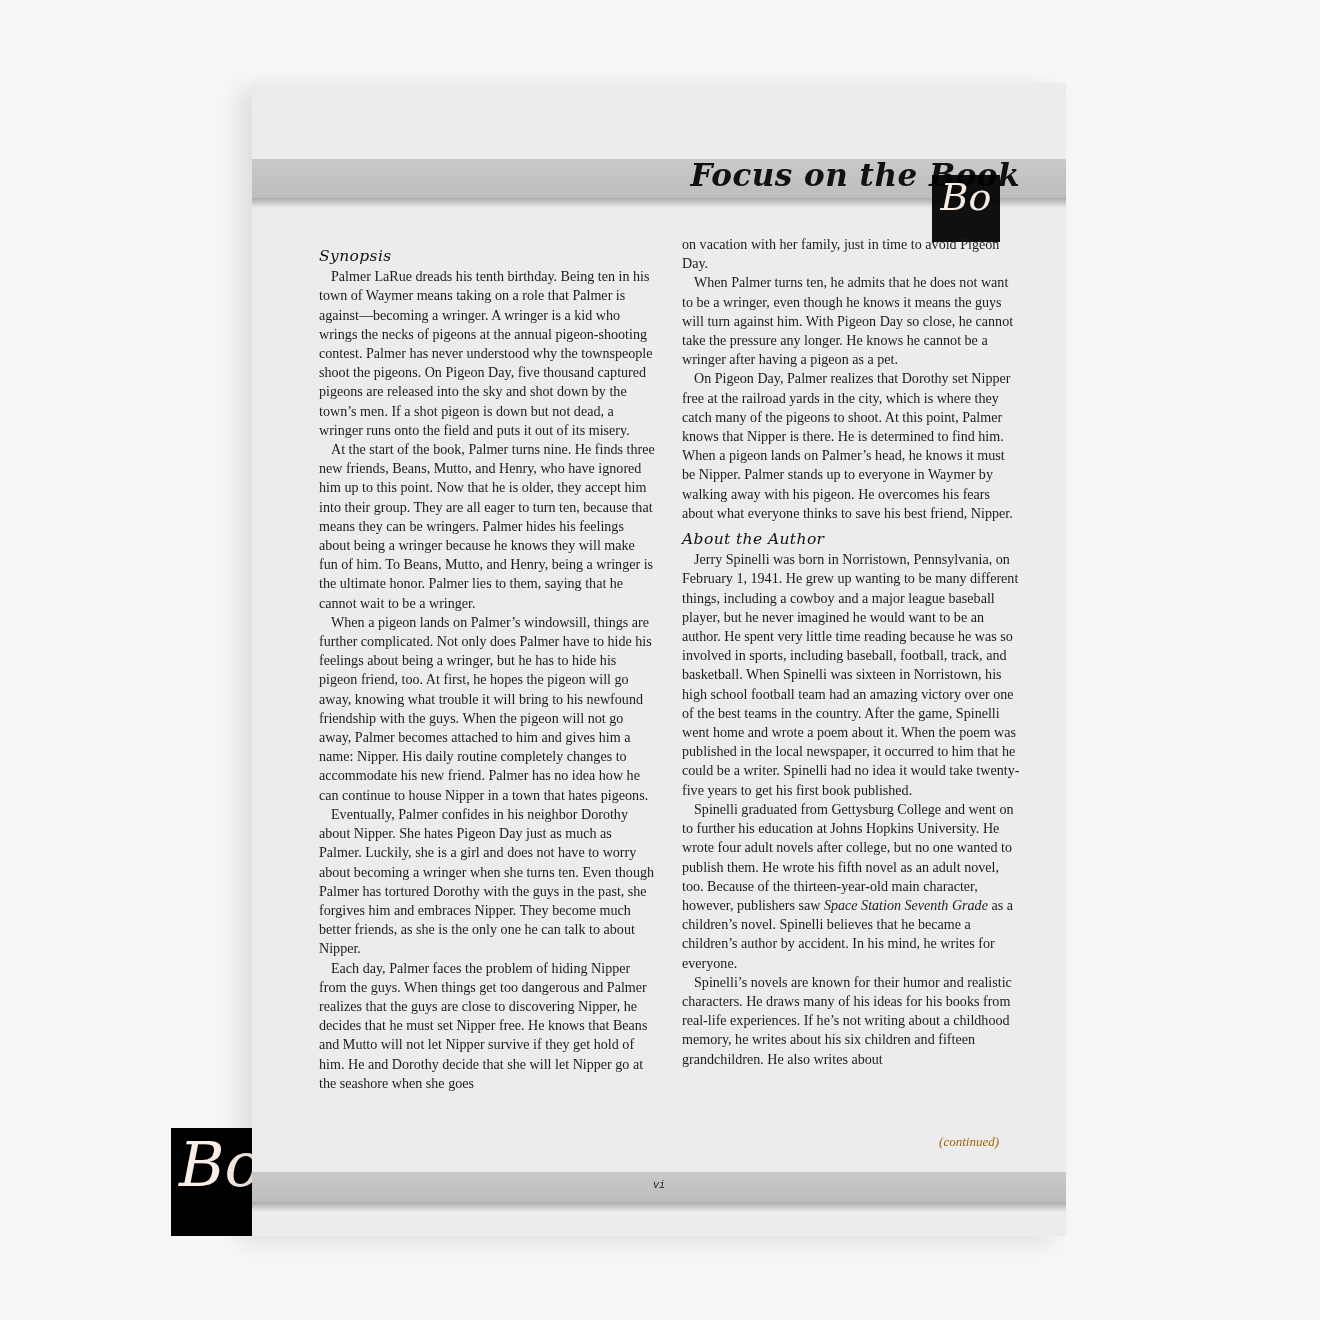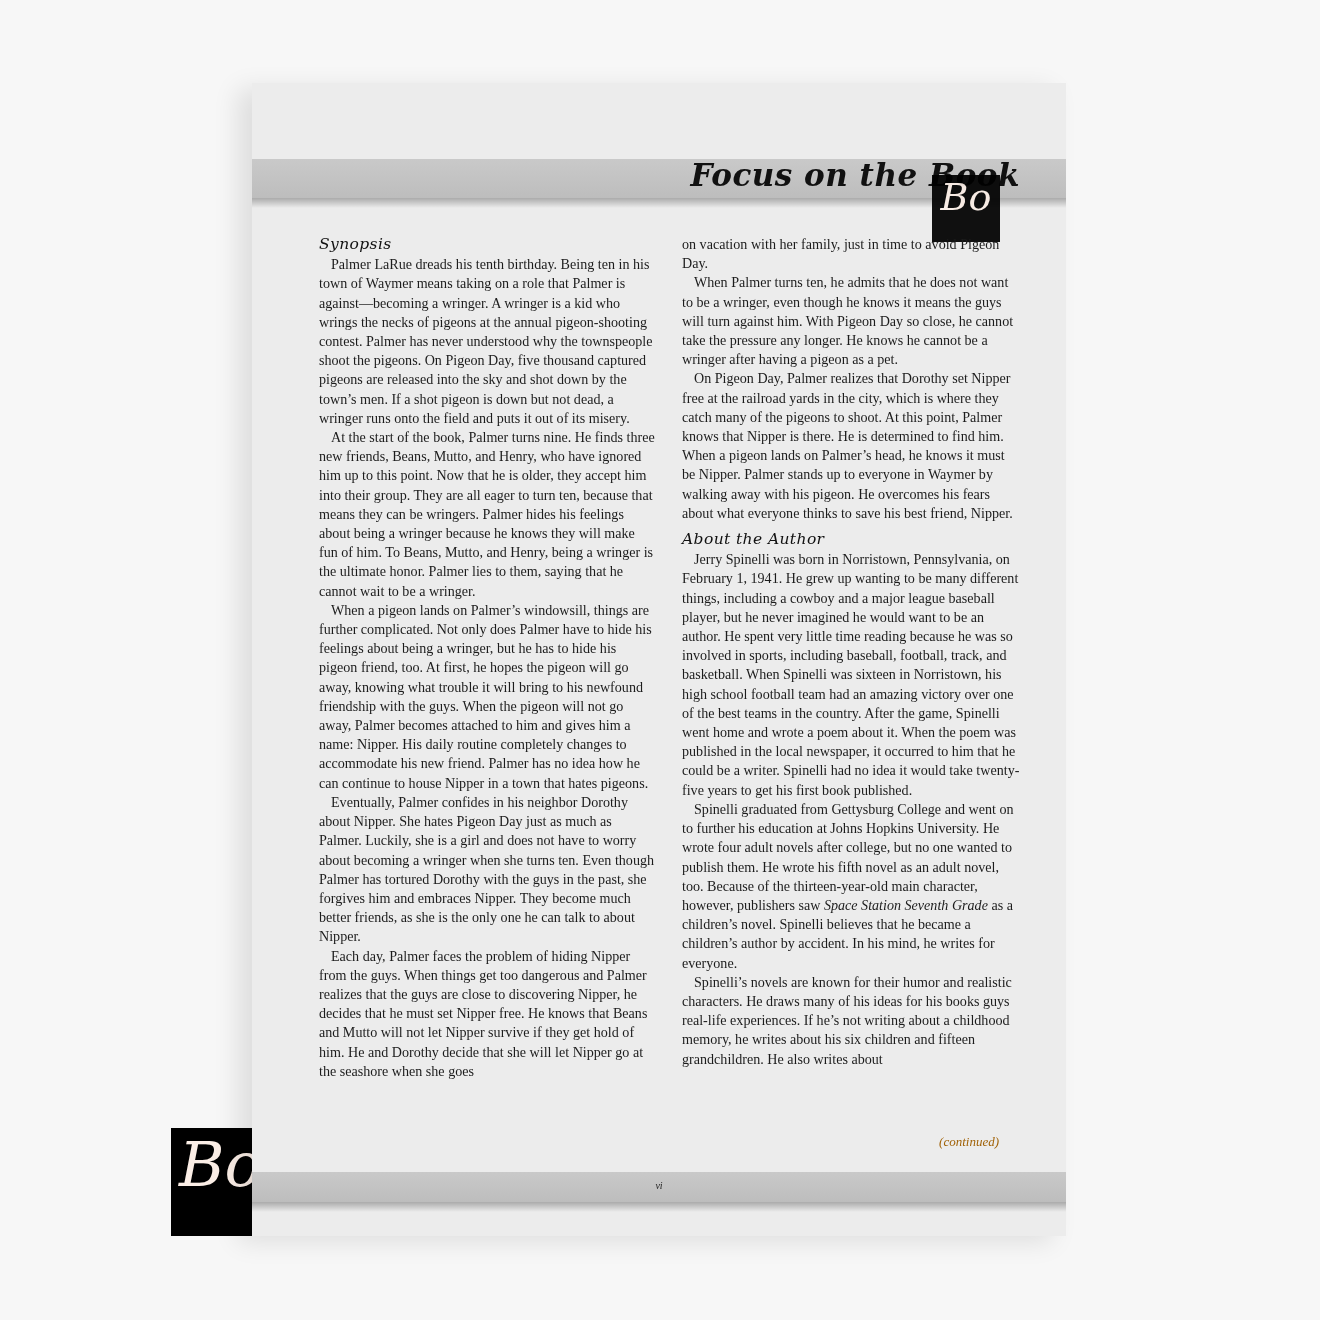--- a/index.html
+++ b/index.html
@@ -45,35 +45,35 @@
     font-style: italic; font-weight: bold;
     font-size: 31px; color: #111; letter-spacing: 0.5px;
   }
   .badge-top {
     left: 680px; top: 92px; width: 68px; height: 67px;
     font-size: 38px; justify-content: center;
     opacity: 0.93;
   }
   .page-number {
     position: absolute; left: 0; right: 0; top: 1097px;
-    text-align: center; font-family: Liberation Serif, serif;
+    text-align: center; font-family: Liberation Mono, monospace;
     font-size: 10px; font-style: italic; color: #222;
   }
   .col {
     position: absolute; top: 152px; width: 338px;
     font-size: 14.1px; line-height: 19.2px; color: #1c1c1c;
     text-align: left;
   }
   .col-left { left: 67px; }
   .col-right { left: 430px; }
   .col p { margin: 0; text-indent: 12px; }
   .col p.noindent { text-indent: 0; }
   .heading {
     font-style: italic; font-size: 15.5px; font-weight: normal;
-    margin: 0 0 1px 0; letter-spacing: 0.4px; color: #111;
+    margin: 12px 0 1px 0; letter-spacing: 0.4px; color: #111;
     font-family: "DejaVu Serif", "Liberation Serif", serif;
   }
   .col-right .heading { margin-top: 7px; }
   .continued {
     position: absolute; right: 67px; top: 1051px;
     font-style: italic; font-size: 13px; color: #a16207;
   }
   em { font-style: italic; text-align: center; }
 </style>
 </head>
@@ -99,19 +99,19 @@
     <p>Each day, Palmer faces the problem of hiding Nipper from the guys. When things get too dangerous and Palmer realizes that the guys are close to discovering Nipper, he decides that he must set Nipper free. He knows that Beans and Mutto will not let Nipper survive if they get hold of him. He and Dorothy decide that she will let Nipper go at the seashore when she goes</p>
   </div>
 
   <div class="col col-right">
     <p class="noindent">on vacation with her family, just in time to avoid Pigeon Day.</p>
     <p>When Palmer turns ten, he admits that he does not want to be a wringer, even though he knows it means the guys will turn against him. With Pigeon Day so close, he cannot take the pressure any longer. He knows he cannot be a wringer after having a pigeon as a pet.</p>
     <p>On Pigeon Day, Palmer realizes that Dorothy set Nipper free at the railroad yards in the city, which is where they catch many of the pigeons to shoot. At this point, Palmer knows that Nipper is there. He is determined to find him. When a pigeon lands on Palmer’s head, he knows it must be Nipper. Palmer stands up to everyone in Waymer by walking away with his pigeon. He overcomes his fears about what everyone thinks to save his best friend, Nipper.</p>
     <div class="heading">About the Author</div>
     <p>Jerry Spinelli was born in Norristown, Pennsylvania, on February 1, 1941. He grew up wanting to be many different things, including a cowboy and a major league baseball player, but he never imagined he would want to be an author. He spent very little time reading because he was so involved in sports, including baseball, football, track, and basketball. When Spinelli was sixteen in Norristown, his high school football team had an amazing victory over one of the best teams in the country. After the game, Spinelli went home and wrote a poem about it. When the poem was published in the local newspaper, it occurred to him that he could be a writer. Spinelli had no idea it would take twenty-five years to get his first book published.</p>
     <p><span>Spinelli graduated from Gettysburg College and went on to further his education at Johns Hopkins University. He wrote four adult novels after college, but no one wanted to publish them. He wrote his fifth novel as an adult novel, too. Because of the thirteen-year-old main character, however, publishers saw </span><em>Space Station Seventh Grade</em><span> as a children’s novel. Spinelli believes that he became a children’s author by accident. In his mind, he writes for everyone.</span></p>
-    <p>Spinelli’s novels are known for their humor and realistic characters. He draws many of his ideas for his books guys real-life experiences. If he’s not writing about a childhood memory, he writes about his six children and fifteen grandchildren. He also writes about</p>
+    <p>Spinelli’s novels are known for their humor and realistic characters. He draws many of his ideas for his books from real-life experiences. If he’s not writing about a childhood memory, he writes about his six children and fifteen grandchildren. He also writes about</p>
   </div>
 
   <div class="continued">(continued)</div>
   <div class="band footer-band"></div>
   <div class="page-number">vi</div>
 </div>
 
 </body></html>

